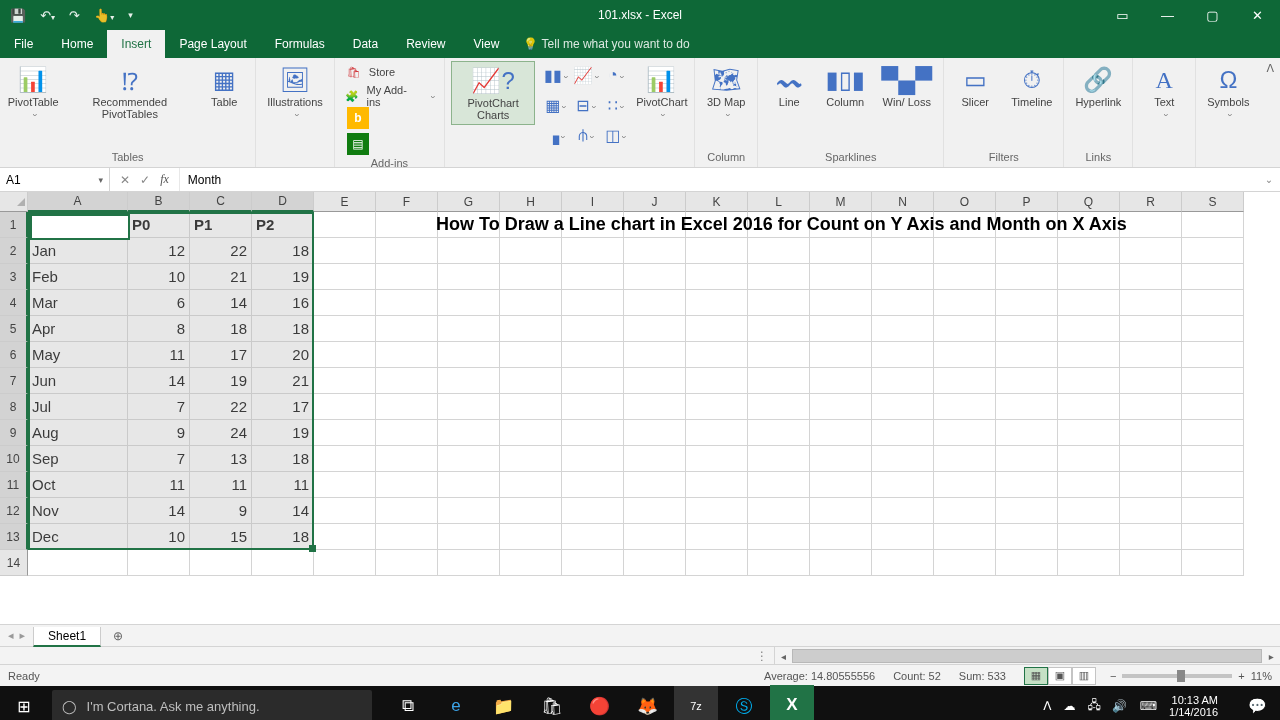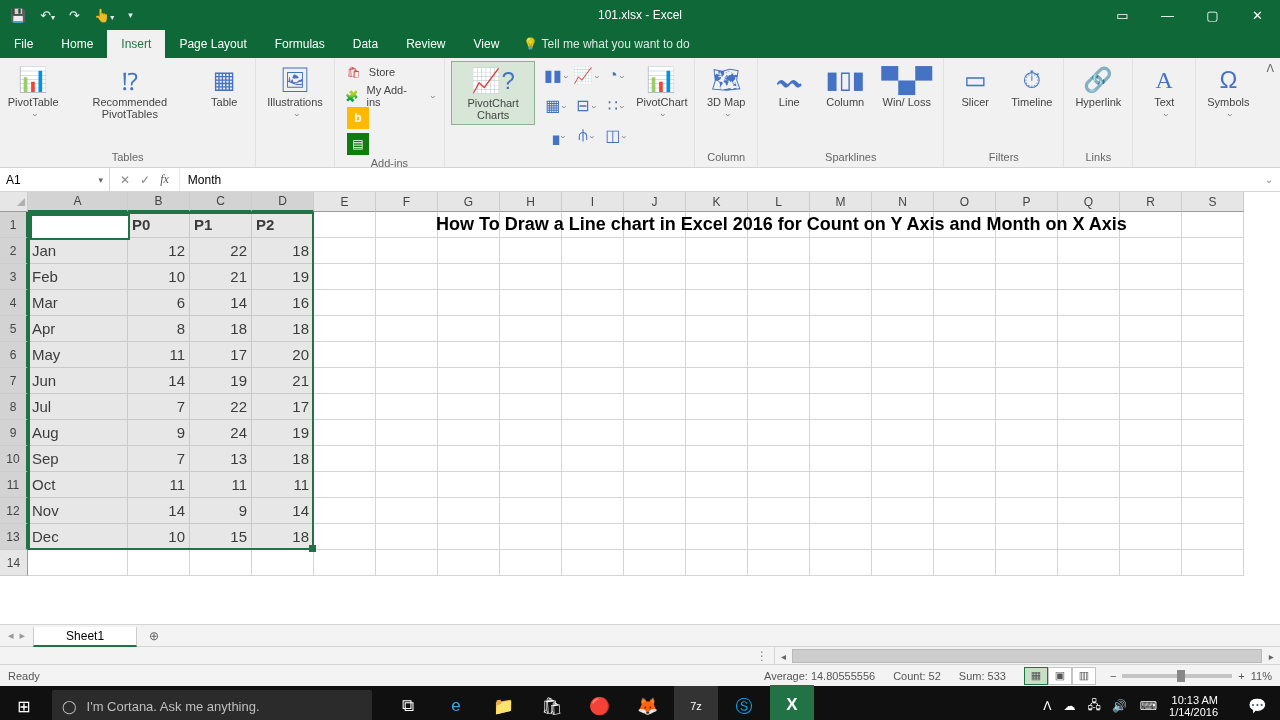--- a/index.html
+++ b/index.html
@@ -67,21 +67,21 @@
 
 .hscroll { height:18px; border-top:1px solid #d4d4d4; display:flex; background:#f3f3f3; }
 .hscroll .spacer { width:790px; border-right:1px solid #d4d4d4; display:flex; align-items:center; justify-content:flex-end; padding-right:6px; color:#888;}
 .sb-track { flex:1; display:flex; align-items:center; }
 .sb-btn { width:18px; height:18px; display:flex;align-items:center;justify-content:center;color:#666;font-size:10px; }
 .sb-thumb { height:14px; width:470px; background:#cdcdcd; border:1px solid #b8b8b8; }
 
 
 .sheettabs { height:22px; border-top:1px solid #d4d4d4; background:#f3f3f3; display:flex; align-items:center; font-size:12px; }
 .sheettabs .nav { display:flex; gap:6px; padding:0 8px; color:#999; font-size:11px; }
-.sheettabs .stab { padding:2px 32px; background:#fff; border:1px solid #ccc; border-bottom:2px solid #217346; border-top:none; position:relative; top:1px; }
+.sheettabs .stab { padding:2px 14px; background:#fff; border:1px solid #ccc; border-bottom:2px solid #217346; border-top:none; position:relative; top:1px; }
 .sheettabs .new { width:22px; height:22px; display:flex;align-items:center;justify-content:center; color:#666; margin-left:6px; border:1px solid transparent; border-radius:50%; }
 
 
 .statusbar { height:22px; background:#f3f3f3; border-top:1px solid #d4d4d4; display:flex; align-items:center; font-size:11px; color:#555; padding:0 8px; }
 .statusbar .stats { margin-left:auto; display:flex; gap:18px; }
 .statusbar .views { display:flex; gap:0; margin-left:18px; }
 .statusbar .views div { width:24px; height:18px; border:1px solid #c4c4c4; display:flex;align-items:center;justify-content:center;font-size:11px; background:#fff; }
 .statusbar .views div.on { background:#c5e0c5; border-color:#217346; }
 .statusbar .zoom { display:flex; align-items:center; gap:6px; margin-left:14px; }
 .statusbar .zslider { width:110px; height:4px; background:#c4c4c4; position:relative; }

